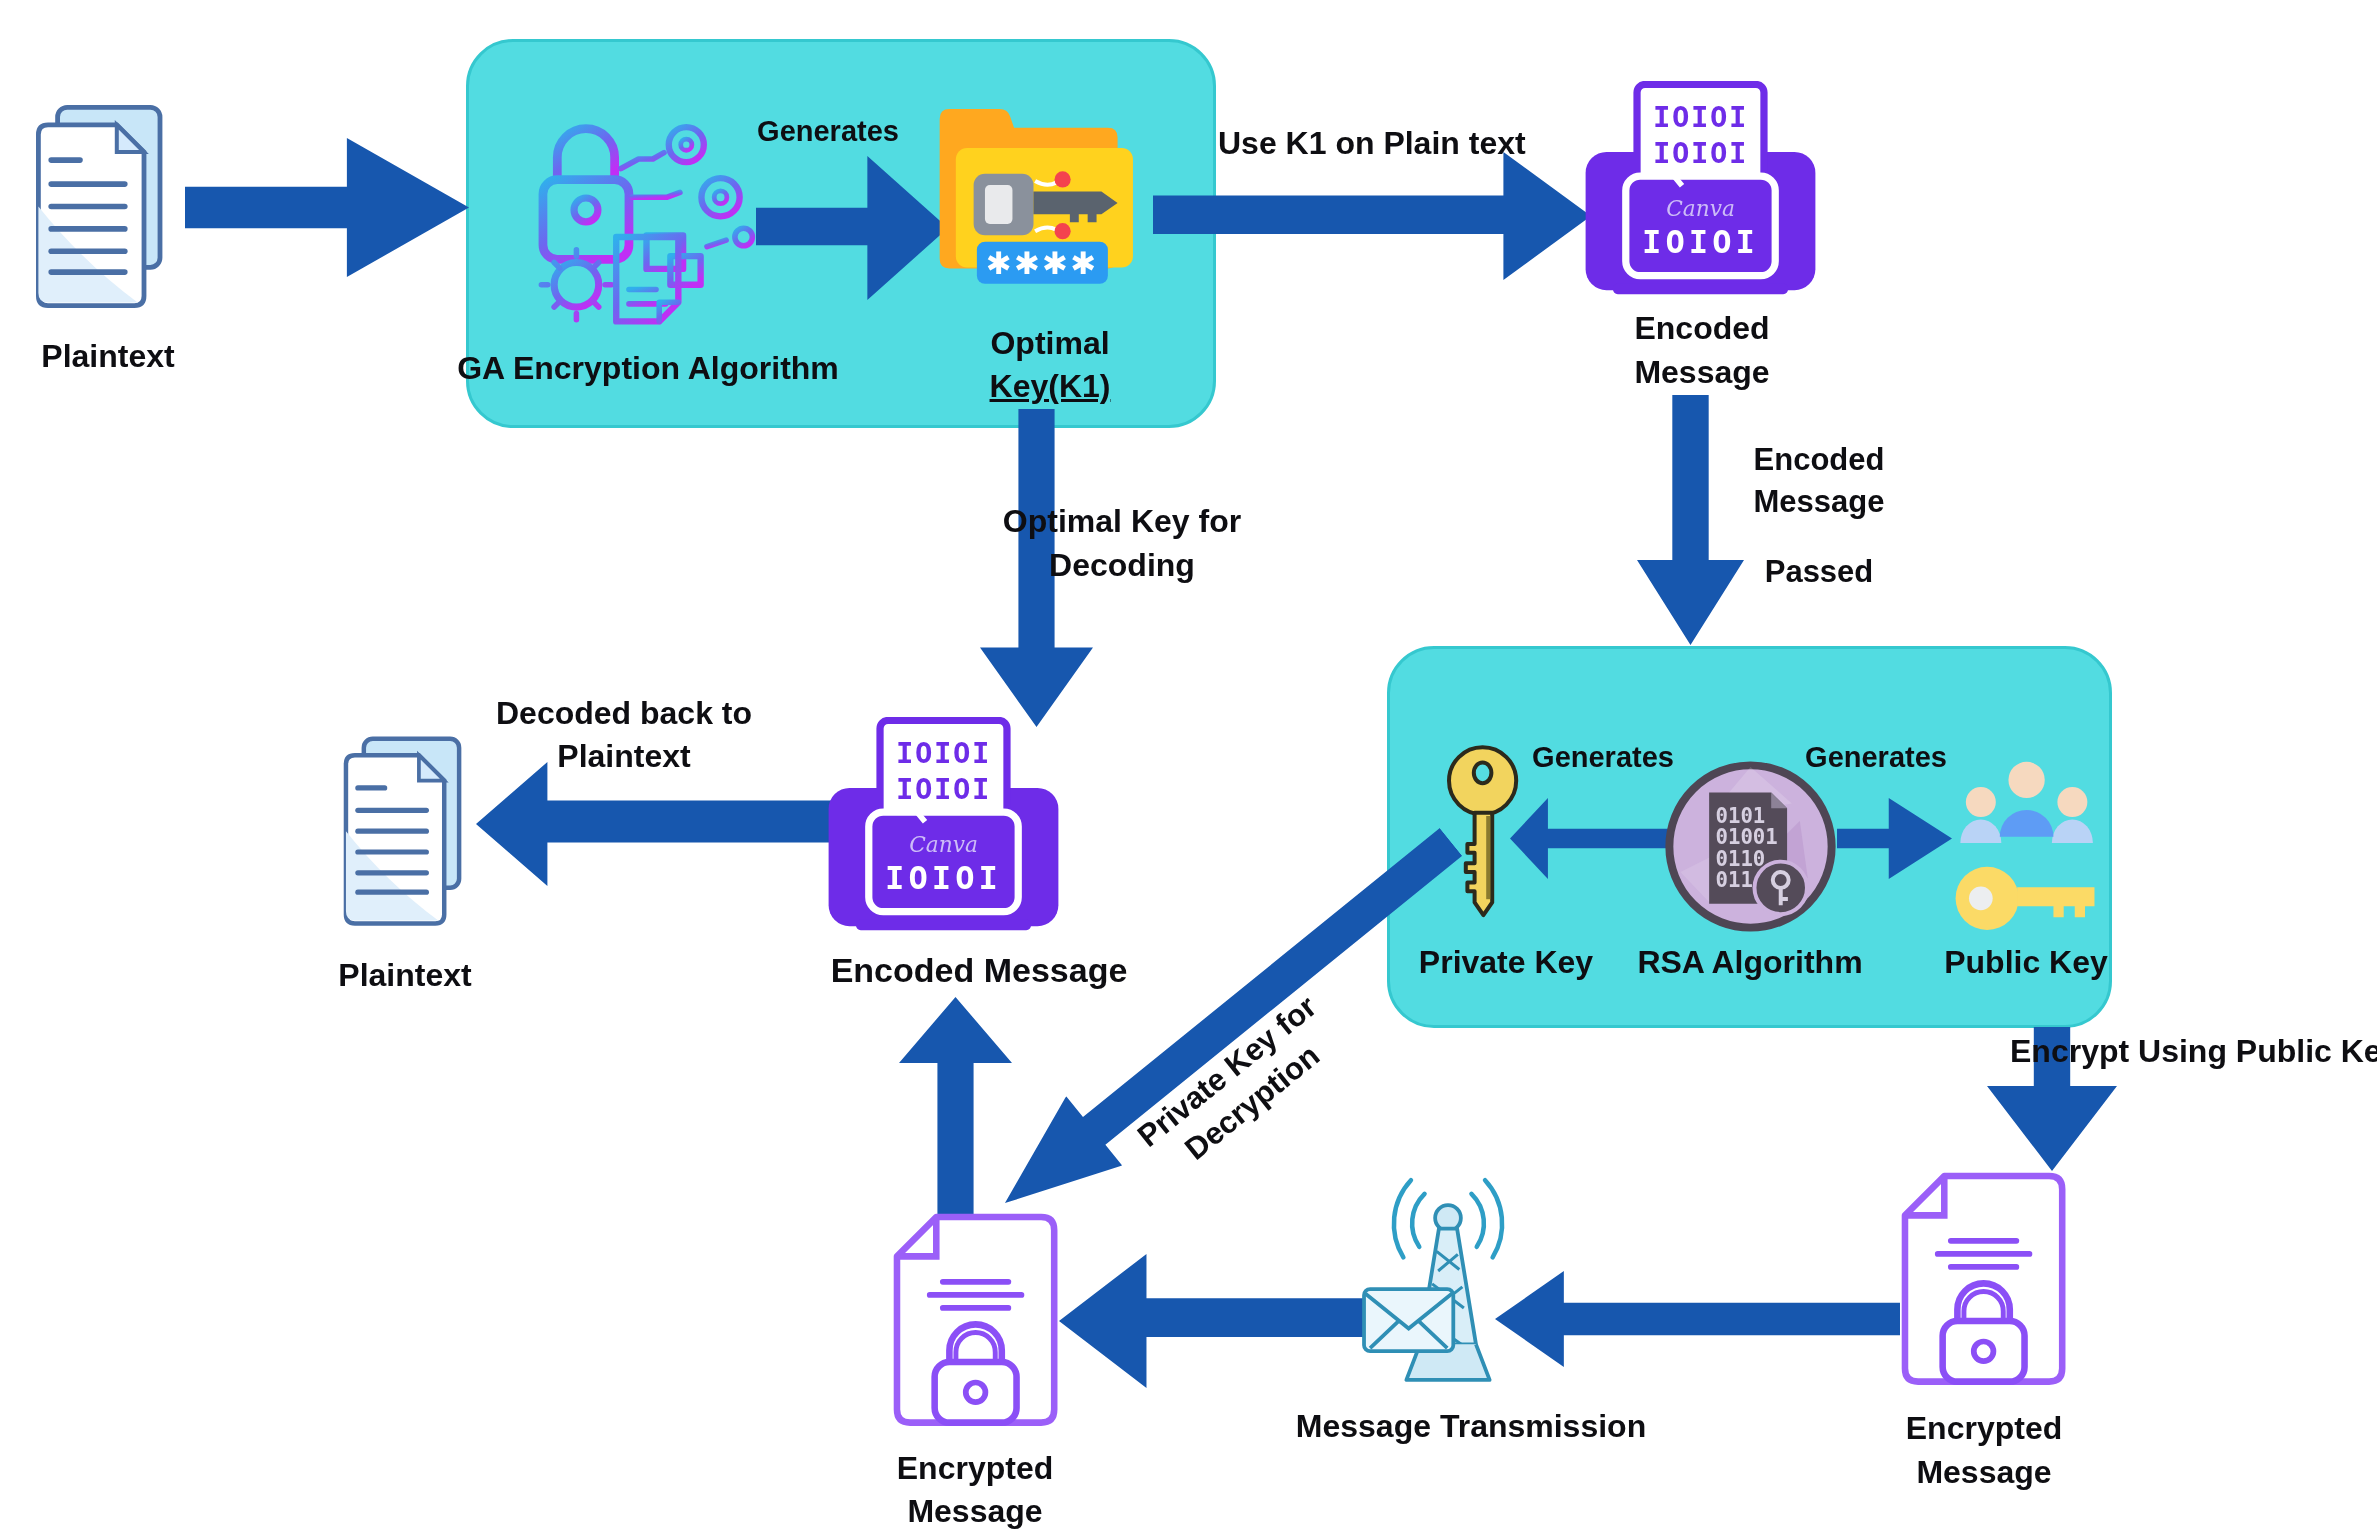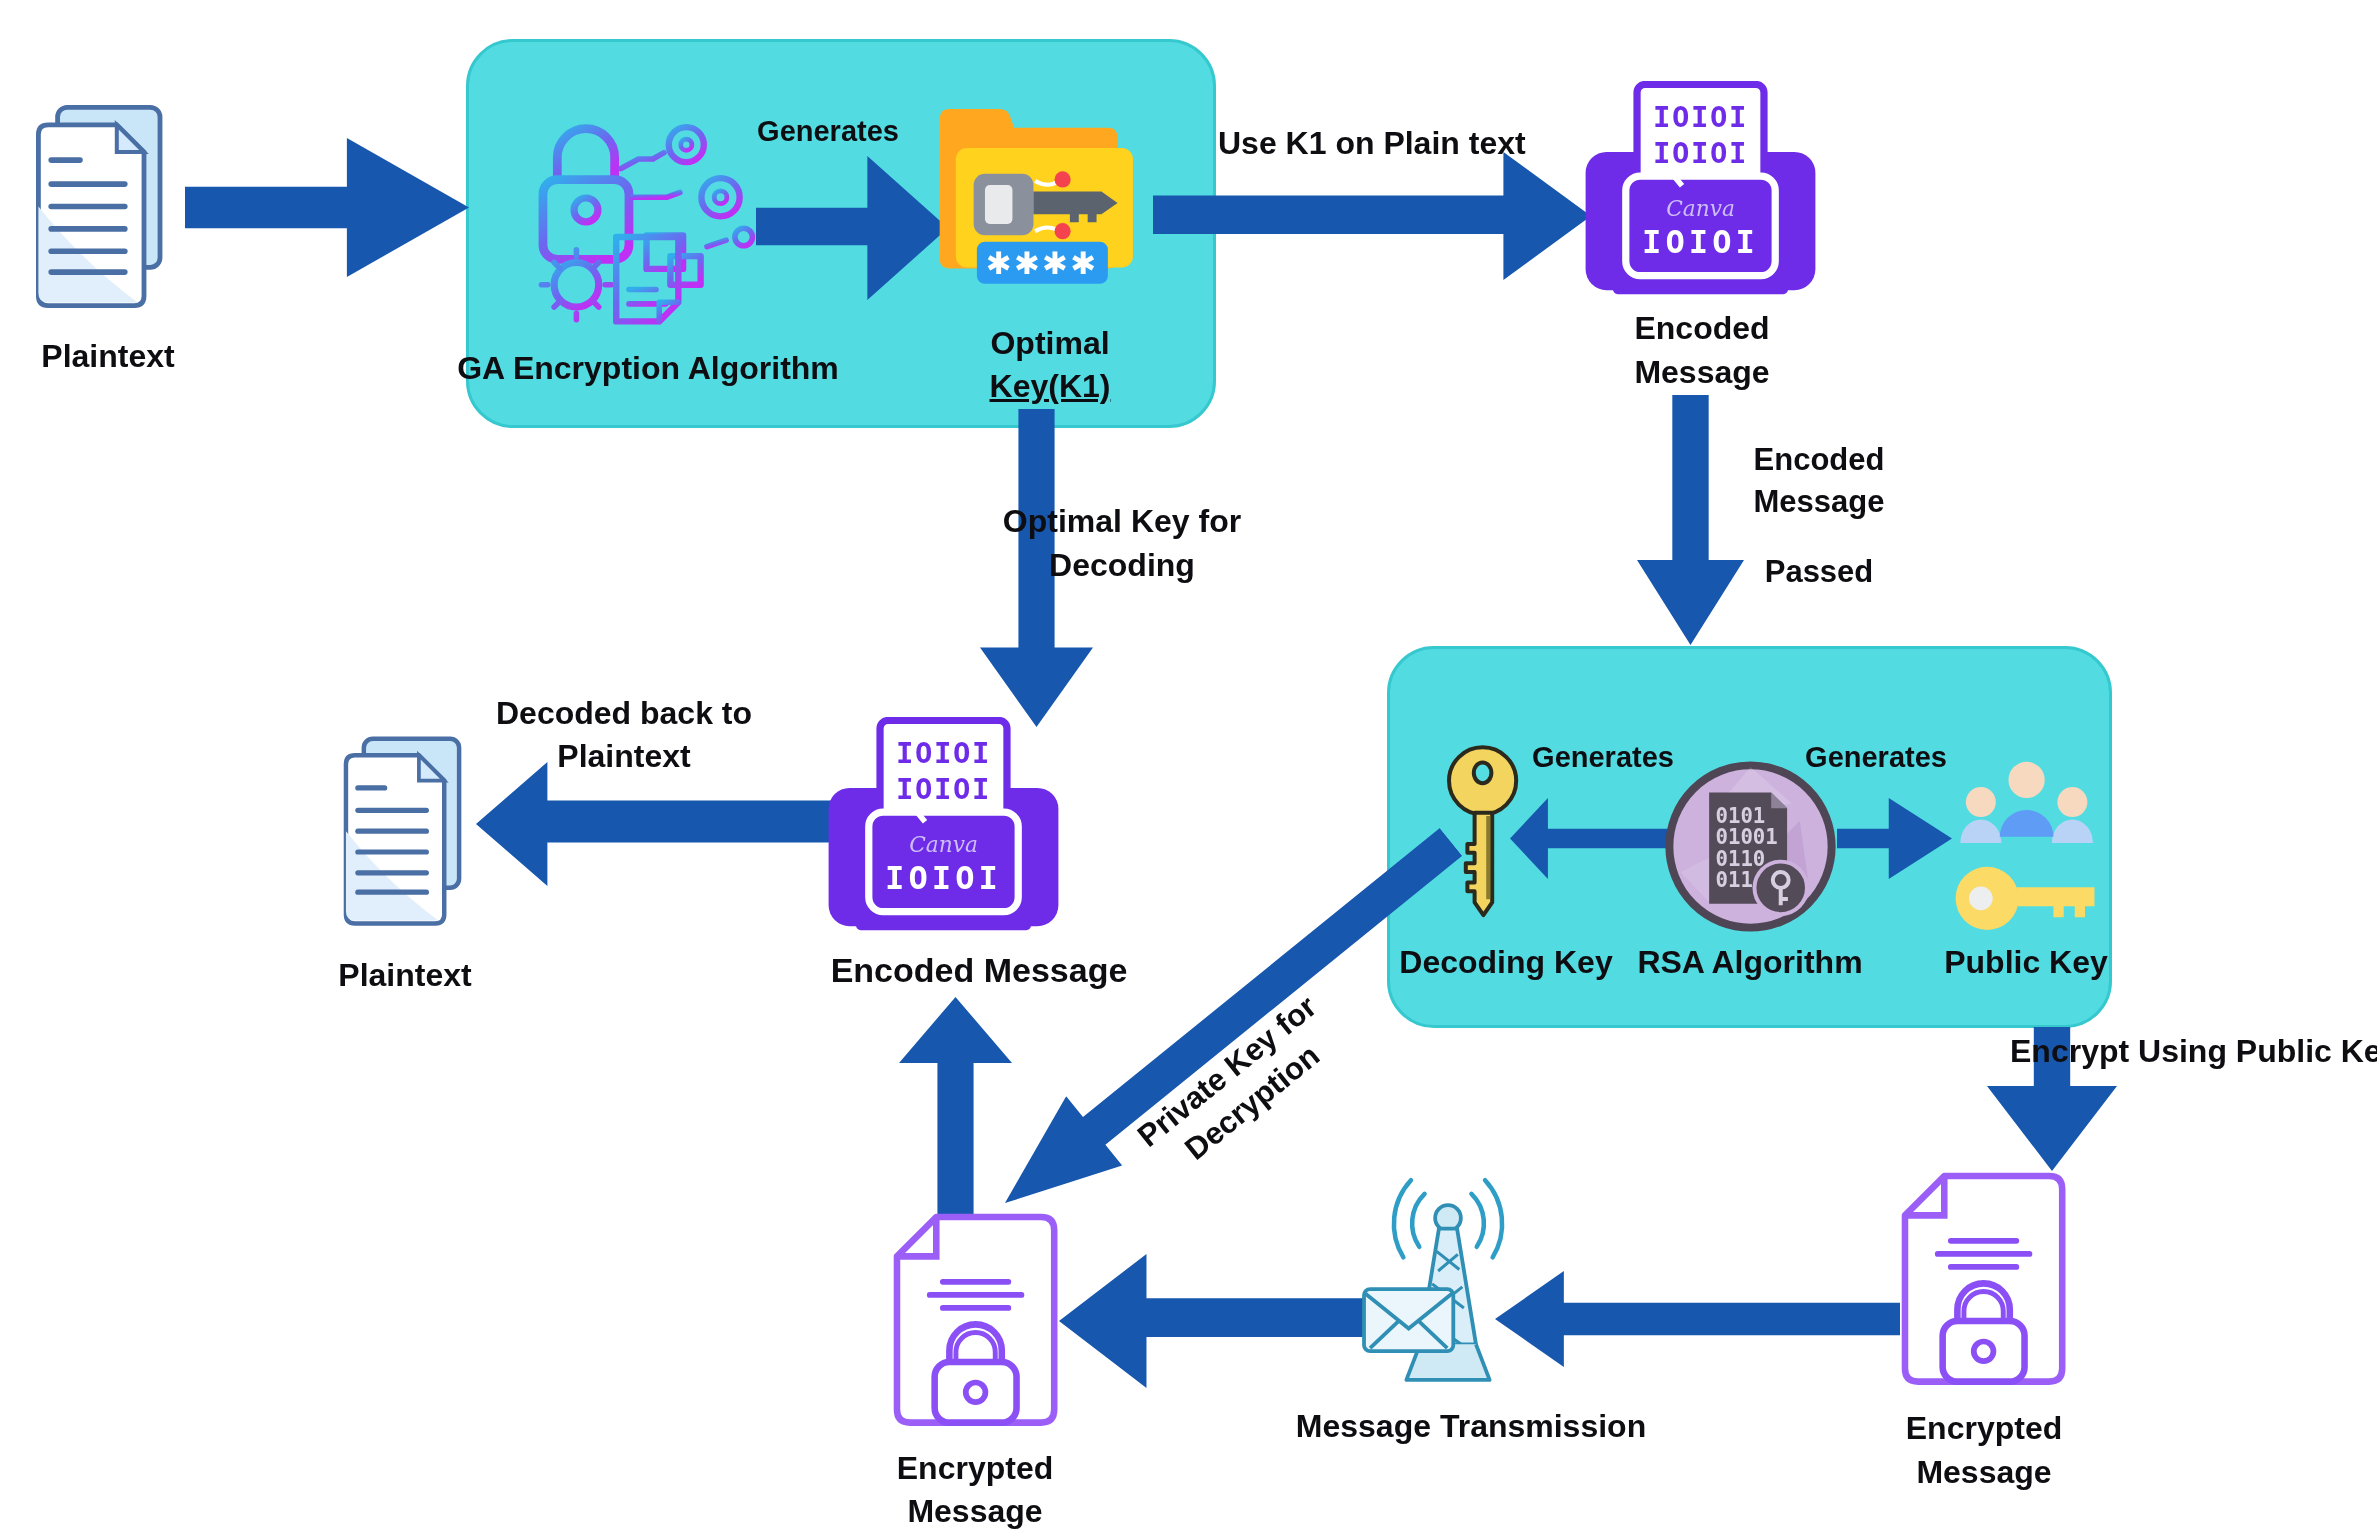--- a/index.html
+++ b/index.html
@@ -247,21 +247,21 @@
 
   <div class="label cx" style="left:1819px;top:440px;font-size:31px;">Encoded</div>
   <div class="label cx" style="left:1819px;top:482px;font-size:31px;">Message</div>
   <div class="label cx" style="left:1819px;top:524px;font-size:31px;margin-top:28px;">Passed</div>
 
   <div class="label cx" style="left:1122px;top:501px;">Optimal Key for</div>
   <div class="label cx" style="left:1122px;top:545px;">Decoding</div>
 
   <div class="label cx" style="left:1603px;top:739px;font-size:29px;">Generates</div>
   <div class="label cx" style="left:1876px;top:739px;font-size:29px;">Generates</div>
-  <div class="label cx" style="left:1506px;top:942px;">Decoding Key</div>
+  <div class="label cx" style="left:1506px;top:942px;">Private Key</div>
   <div class="label cx" style="left:1750px;top:942px;">RSA Algorithm</div>
   <div class="label cx" style="left:2026px;top:942px;">Public Key</div>
 
   <div class="label" style="left:2010px;top:1031px;">Encrypt Using Public Key</div>
 
   <div class="label cx" style="left:1984px;top:1408px;">Encrypted</div>
   <div class="label cx" style="left:1984px;top:1452px;">Message</div>
 
   <div class="label cx" style="left:1471px;top:1406px;">Message Transmission</div>
 

